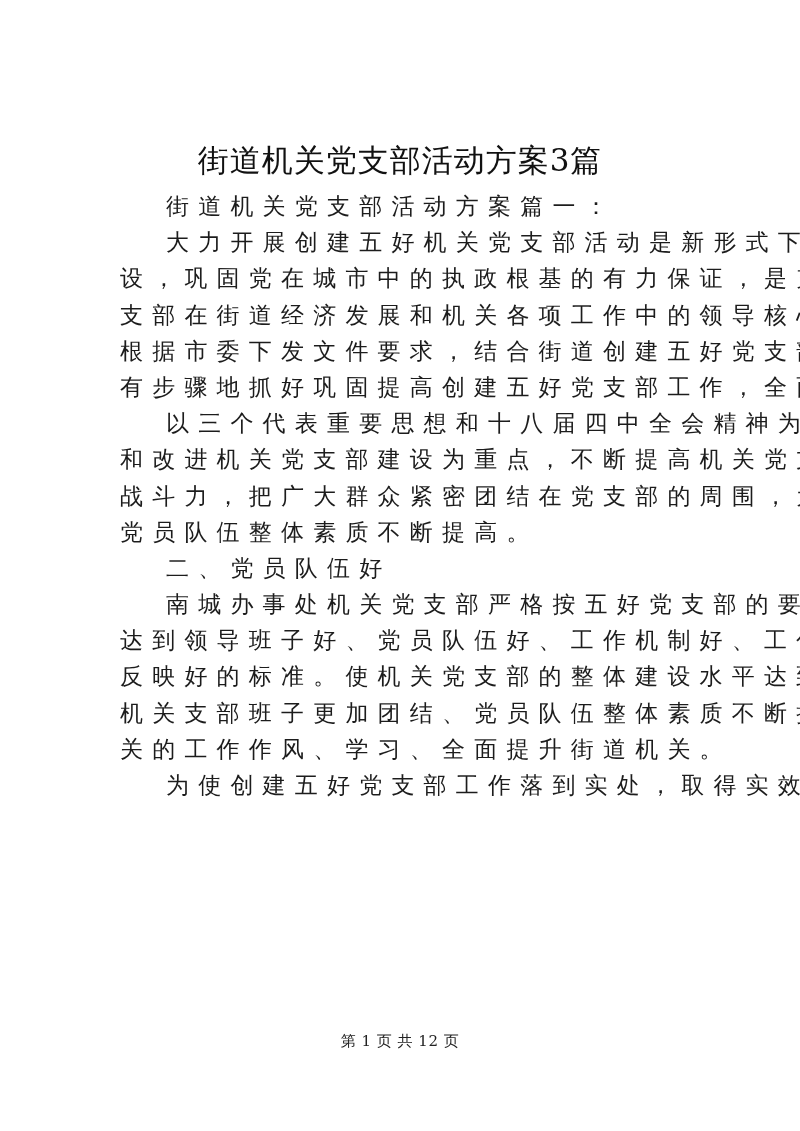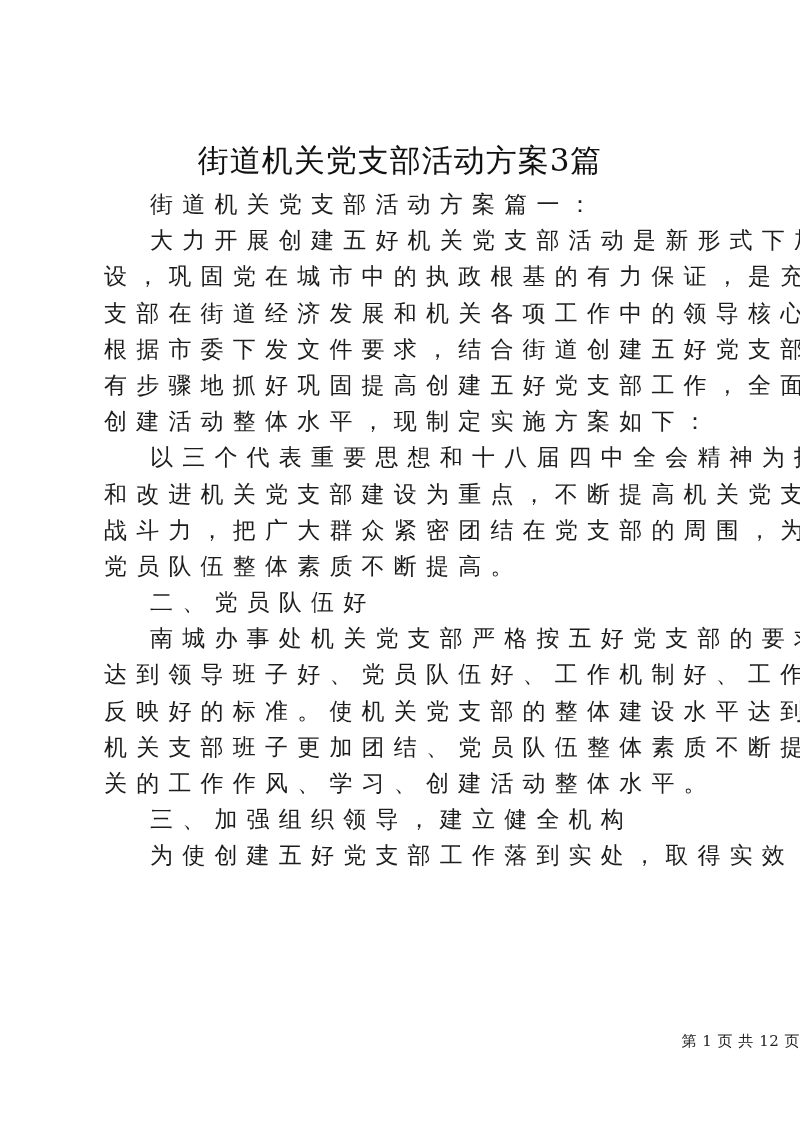--- a/index.html
+++ b/index.html
@@ -8,55 +8,53 @@
     position: absolute; left: 0; top: 0; width: 800px; height: 1131px;
     background: #ffffff; color: #1a1a1a;
     font-family: "DejaVu Serif", "Liberation Serif", serif;
   }
   .title {
     position: absolute; left: 0; top: 138px; width: 800px;
     text-align: center; font-size: 31px; line-height: 44px;
     letter-spacing: 1px; color: #111;
   }
   .body {
-    position: absolute; left: 104px; top: 188px; width: 610px; font-family: Liberation Mono, monospace;
+    position: absolute; left: 120px; top: 188px; width: 610px;
   }
   .line {
     height: 36.2px; line-height: 36.2px; font-size: 23px;
     letter-spacing: 9.2px; white-space: nowrap; color: #1c1c1c;
   }
   .indent { padding-left: 46px; }
   .footer {
     position: absolute; left: 0; top: 1032px; width: 800px;
-    text-align: right; font-size: 15px; color: #222;
+    text-align: center; font-size: 15px; color: #222;
     letter-spacing: 0.5px;
   }
 </style>
 </head>
 <body>
 
 <div class="page">
   <div class="title">街道机关党支部活动方案3篇</div>
 
   <div class="body">
     <div class="line indent">街道机关党支部活动方案篇一：</div>
     <div class="line indent">大力开展创建五好机关党支部活动是新形式下加强党的建</div>
     <div class="line">设，巩固党在城市中的执政根基的有力保证，是充份发挥机关党</div>
     <div class="line">支部在街道经济发展和机关各项工作中的领导核心的必然要求。</div>
     <div class="line">根据市委下发文件要求，结合街道创建五好党支部实际，有计划、</div>
     <div class="line">有步骤地抓好巩固提高创建五好党支部工作，全面提升街道机关</div>
-    <div class="line">创建活动整体水平，现制定实施方案如下：</div>
     <div class="line indent">以三个代表重要思想和十八届四中全会精神为指导，以加强</div>
     <div class="line">和改进机关党支部建设为重点，不断提高机关党支部的凝聚力和</div>
     <div class="line">战斗力，把广大群众紧密团结在党支部的周围，为街道的三个文</div>
     <div class="line">党员队伍整体素质不断提高。</div>
     <div class="line indent">二、党员队伍好</div>
     <div class="line indent">南城办事处机关党支部严格按五好党支部的要求，进一步的</div>
     <div class="line">达到领导班子好、党员队伍好、工作机制好、工作业绩好、群众</div>
     <div class="line">反映好的标准。使机关党支部的整体建设水平达到更高的水平，</div>
     <div class="line">机关支部班子更加团结、党员队伍整体素质不断提高，群众对机</div>
-    <div class="line">关的工作作风、学习、创建活动整体水平。</div>
-    <div class="line indent">三、加强组织领导，建立健全机构</div>
+    <div class="line">关的工作作风、学习、全面提升街道机关。</div>
     <div class="line indent">为使创建五好党支部工作落到实处，取得实效，做到有计划、</div>
   </div>
 
   <div class="footer">第 1 页  共 12 页</div>
 </div>
 
 </body></html>

